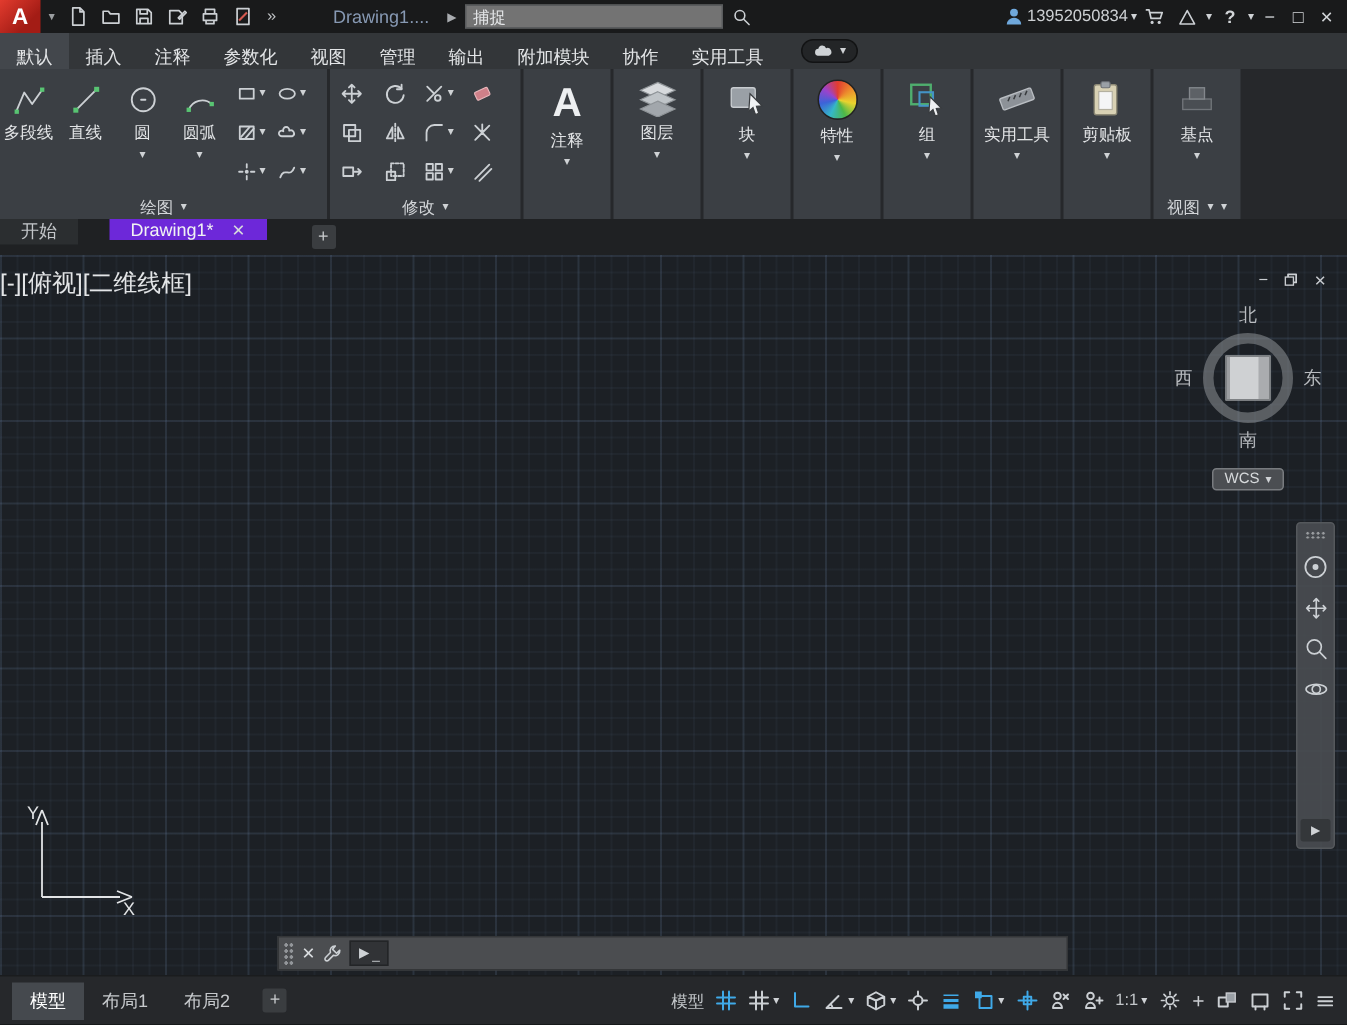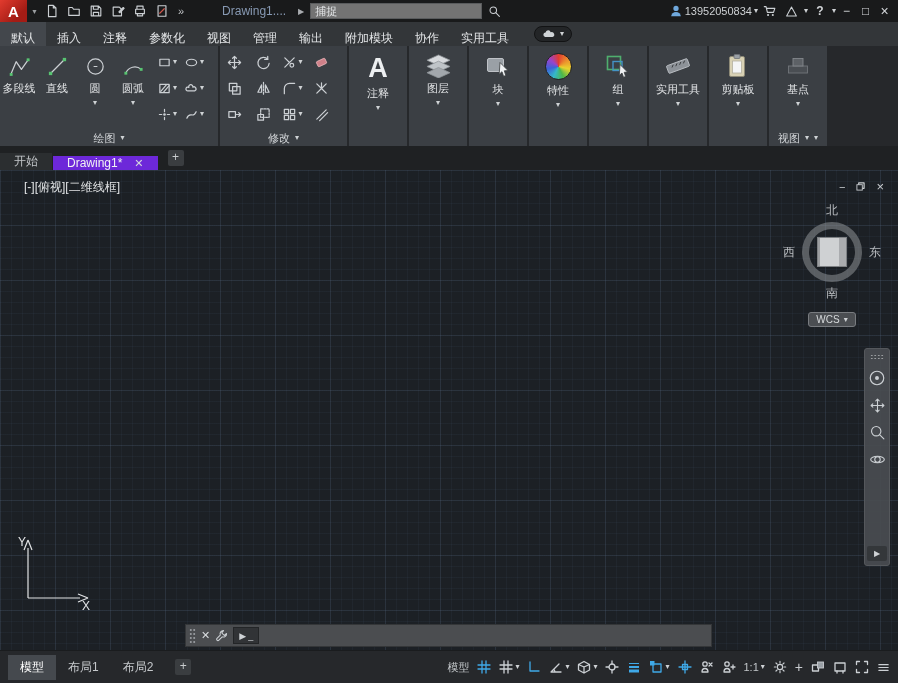--- a/index.html
+++ b/index.html
@@ -43,35 +43,35 @@
   .small-grid { display:grid; grid-template-columns:repeat(2,27px); grid-auto-rows:26px; align-content:center; margin-left:2px; }
   .sg-cell { display:flex; align-items:center; justify-content:center; gap:2px; }
   .mod-grid { flex:1; display:grid; grid-template-columns:repeat(4,29px); grid-auto-rows:26px; align-content:center; justify-items:center; align-items:center; }
   .mg-cell { display:flex; align-items:center; gap:1px; }
   .tile-panel { width:58px; }
   .tile { flex:1; display:flex; flex-direction:column; align-items:center; padding-top:7px; gap:3px; font-size:11px; color:#e2e4e6; }
   .bigA { font-size:27px; font-weight:bold; color:#edeff1; line-height:30px; }
   .wheel { width:27px; height:27px; border-radius:50%; background:conic-gradient(#e23c30,#ec8c2d,#ead32e,#4db848,#35b8c8,#3c63d8,#9a43cc,#e23c30); border:1px solid #222; }
 
   
-  .filetabs { position:absolute; top:146px; left:0; width:100%; height:24px; background:#1f2123; display:flex; align-items:flex-end; }
+  .filetabs { position:absolute; top:146px; left:0; width:100%; height:24px; background:#1f2123; display:flex; align-items:flex-start;gap:20px; }
   .ftab { display:flex; align-items:center; padding:0 14px; font-size:12px; color:#c3c6c9; background:#2b2e30; margin-right:1px; }
   .ftab.active { background:#6d28d9; color:#f1f2f3; }
   .ftab-close { margin-left:12px; color:#d6d9dc; font-size:11px; }
   .newtab { align-self:center; margin-left:9px; width:16px; height:16px; background:#3a3d40; color:#c9ccce; font-size:12px; line-height:15px; text-align:center; border-radius:2px; }
 
   
   .canvas { position:absolute; top:170px; left:0; right:0; bottom:33px; background:#1c2025;
     background-image:
       linear-gradient(rgba(120,150,190,0.055) 1px, transparent 1px),
       linear-gradient(90deg, rgba(120,150,190,0.055) 1px, transparent 1px),
       linear-gradient(rgba(120,150,190,0.11) 1px, transparent 1px),
       linear-gradient(90deg, rgba(120,150,190,0.11) 1px, transparent 1px);
     background-size:11px 11px, 11px 11px, 55px 55px, 55px 55px; }
-  .vp-controls { position:absolute; top:9px; left:24px; font-size:12px; color:#e3e5e7; }
+  .vp-controls { position:absolute; top:9px; left:0; font-size:16px; color:#e3e5e7; }
   .canvas-winbtns { position:absolute; top:9px; right:14px; display:flex; gap:11px; align-items:center; color:#c9ccd0; font-size:11px; }
 
   .viewcube { position:absolute; top:32px; right:14px; width:104px; display:flex; flex-direction:column; align-items:center; color:#b9bcc0; font-size:12px; }
   .vc-mid { display:flex; align-items:center; gap:7px; margin:3px 0; }
   .vc-ring { width:60px; height:60px; border-radius:50%; border:7px solid rgba(142,145,149,0.55); display:flex; align-items:center; justify-content:center; }
   .vc-face { width:30px; height:30px; background:#cfd1d3; border:1px solid #7e8184; box-shadow:inset -7px 0 0 rgba(60,64,68,0.25), inset 2px 0 0 rgba(60,64,68,0.35); }
   .wcs-pill { margin-top:10px; background:#4b4e52; border:1px solid #787b7f; border-radius:3px; font-size:10px; padding:1px 7px; color:#d6d9db; display:flex; align-items:center; gap:4px; }
 
   .navbar { position:absolute; top:178px; right:8px; width:26px; height:218px; background:rgba(73,76,80,0.92); border:1px solid #55585c; border-radius:3px; display:flex; flex-direction:column; align-items:center; padding:5px 0 4px; gap:10px; }
   .nav-handle { width:14px; height:5px; background-image:radial-gradient(#9a9da0 0.9px, transparent 1px); background-size:3.5px 3px; }

